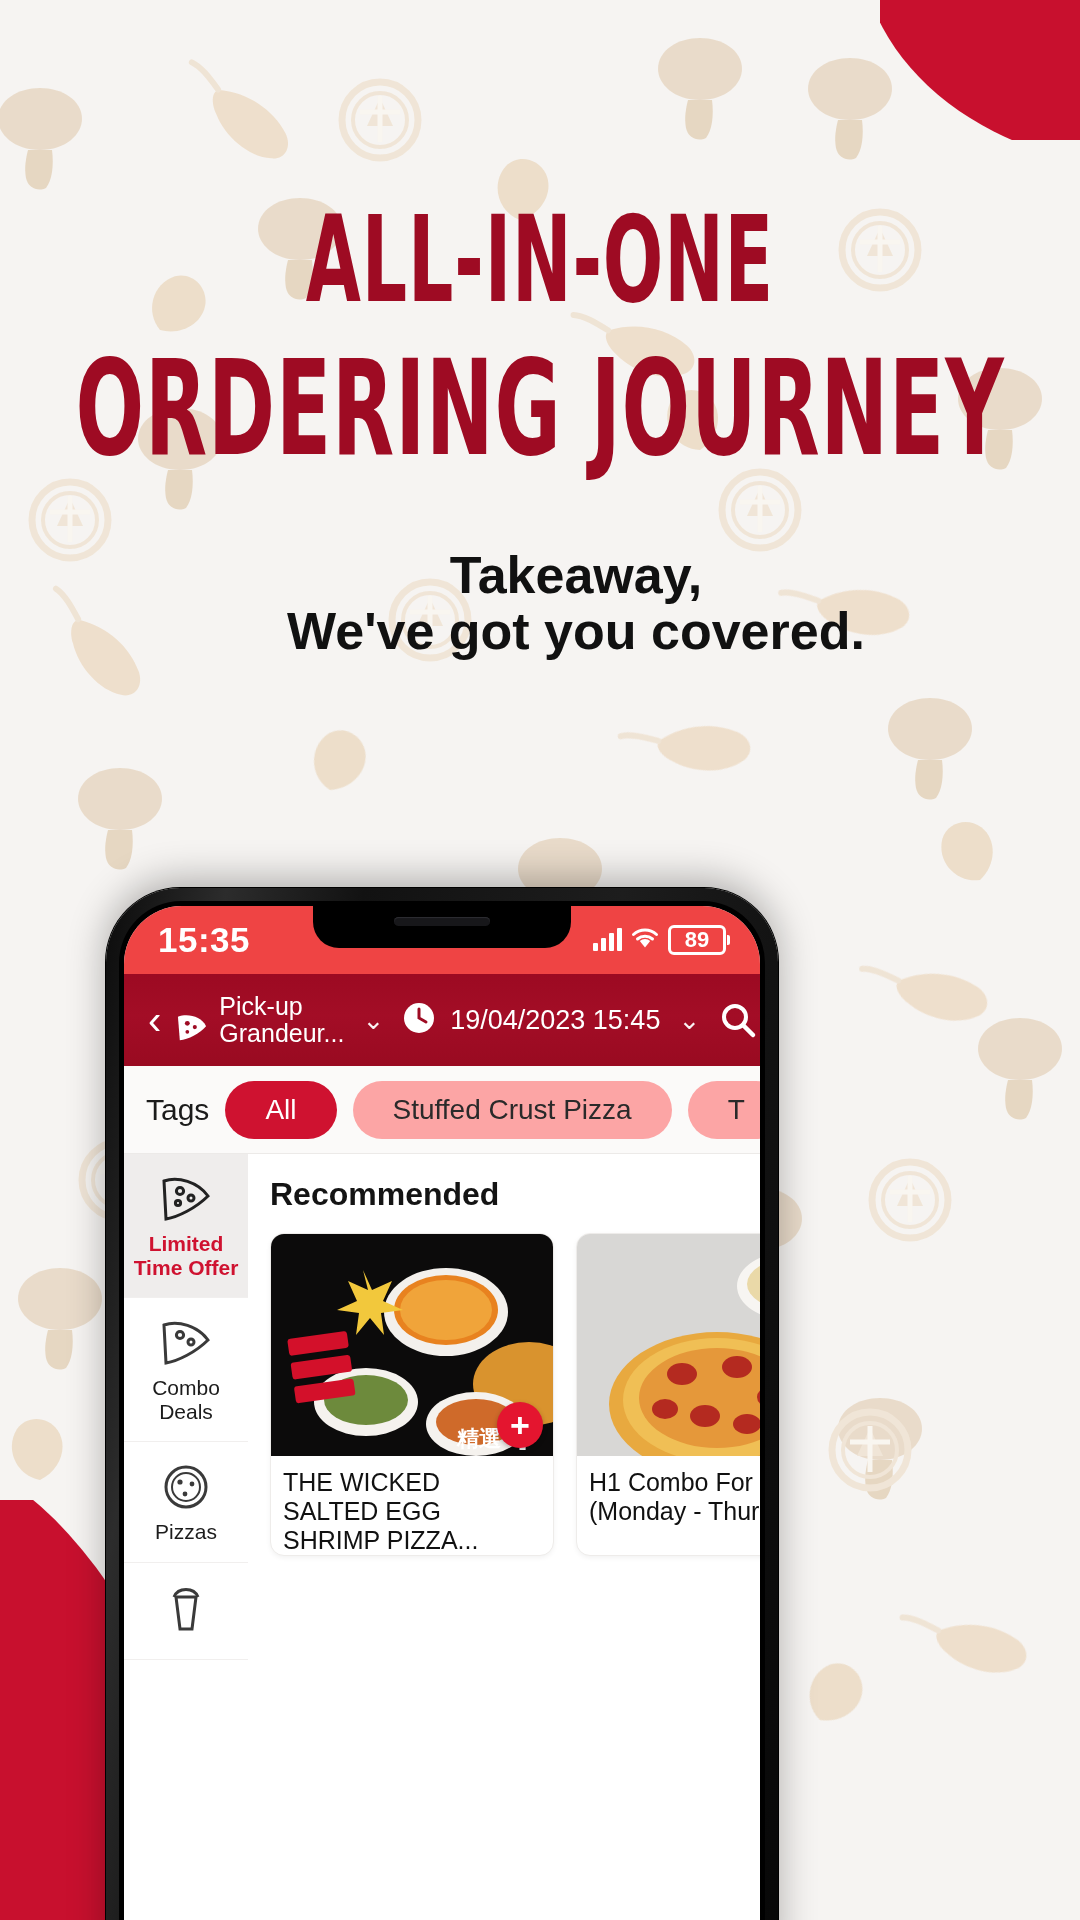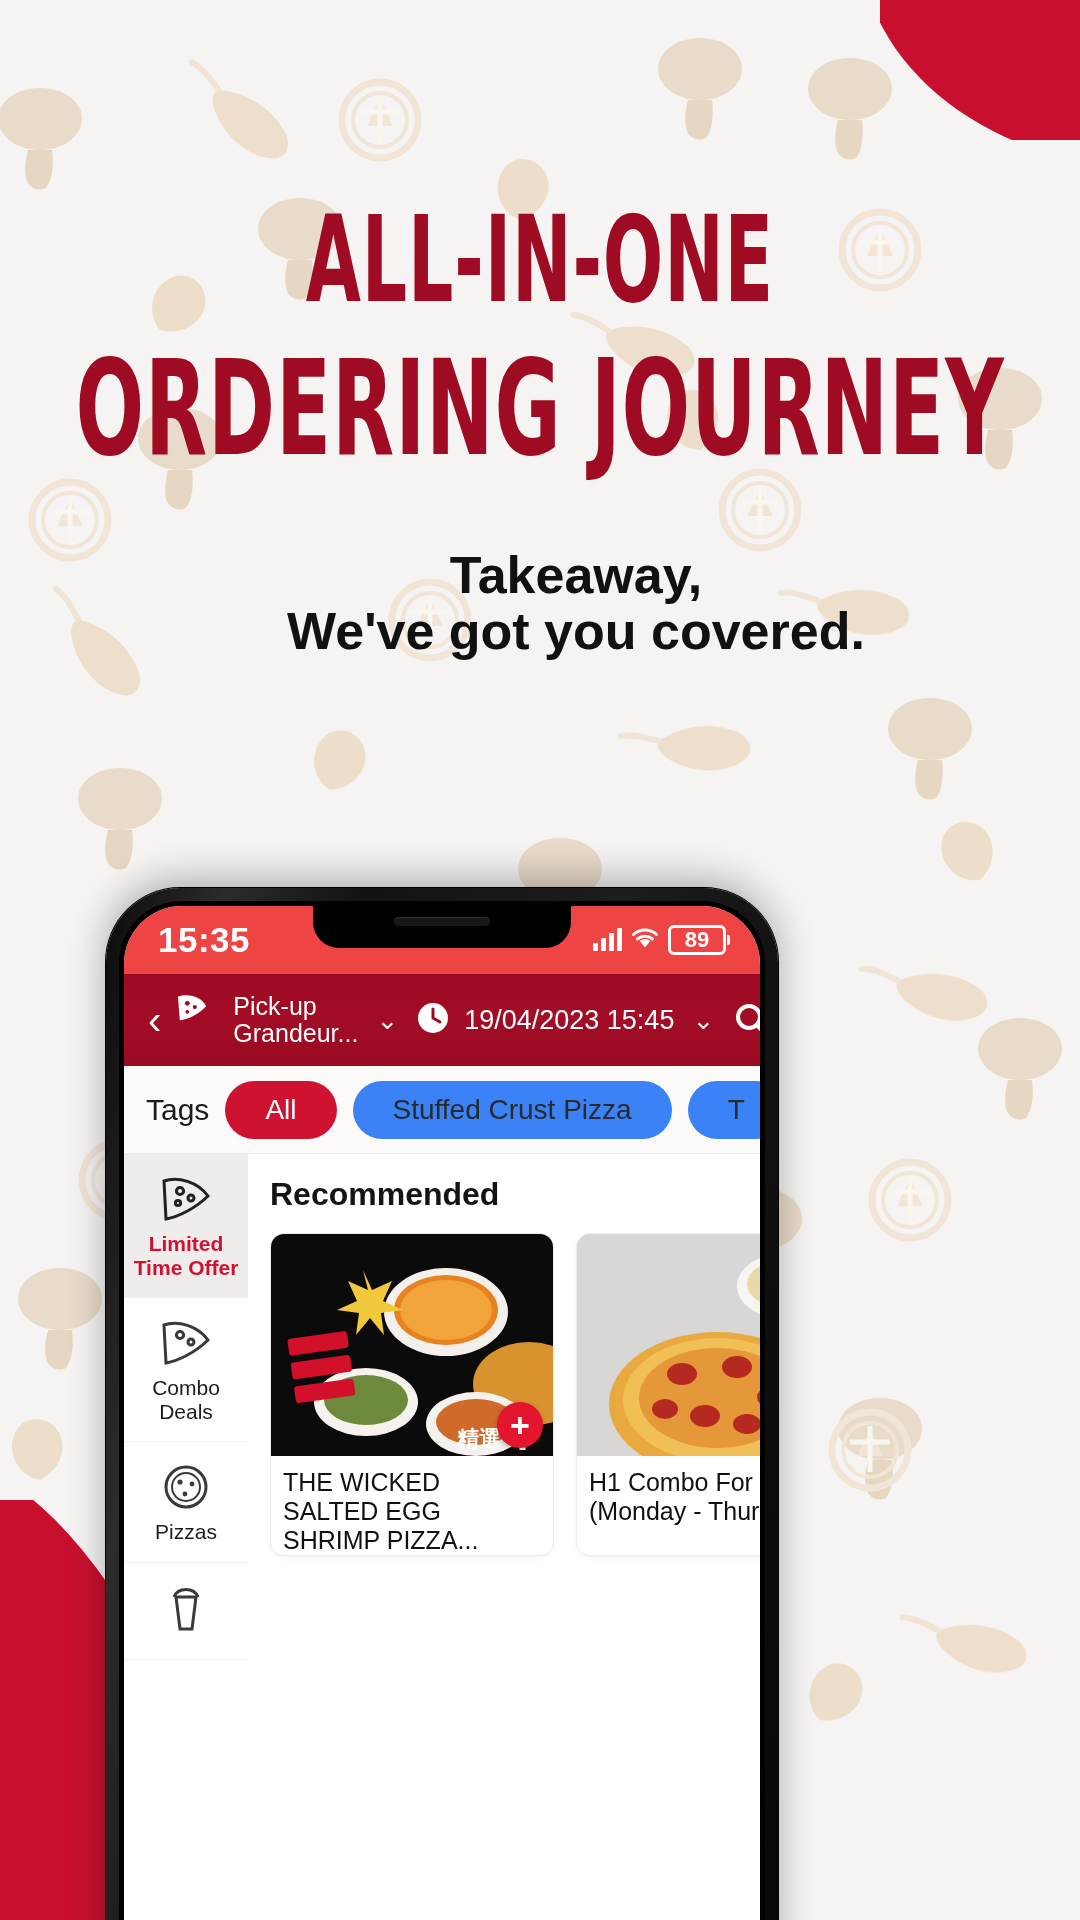--- a/index.html
+++ b/index.html
@@ -133,42 +133,42 @@
 
   
   #app-header{
     position:relative;height:92px;
     background:linear-gradient(180deg,#9c0a22 0%,#a30d26 45%,#990a21 100%);
     display:flex;align-items:center;
     padding:0 24px;box-sizing:border-box;color:#fff;
     gap:14px;
   }
   #app-header .back{font-size:40px;line-height:1;font-weight:300;cursor:pointer;}
-  .pill-pickup{display:flex;align-items:flex-start;gap:24px;}
+  .pill-pickup{display:flex;align-items:flex-end;gap:10px;}
   .pizza-ico{width:34px;height:30px;flex:0 0 auto;}
   .pickup-text{font-size:25px;line-height:1.08;}
   .pickup-text b{display:block;font-weight:normal;}
   .chev{font-size:26px;opacity:.95;margin:0 4px;}
   .clock-ico{width:34px;height:34px;flex:0 0 auto;}
   .datetime{font-size:27px;white-space:nowrap;}
   .search-ico{width:40px;height:40px;margin-left:auto;flex:0 0 auto;}
 
   
   #tags-row{
     position:relative;height:88px;background:#fbfaf9;
     display:flex;align-items:center;gap:16px;
     padding:12px 22px;box-sizing:border-box;
     border-bottom:1px solid #eceae8;
   }
   .tags-label{font-size:30px;color:#1b1b1b;flex:0 0 auto;}
   .tag-chip{
     flex:0 0 auto;height:58px;border-radius:30px;
     display:flex;align-items:center;justify-content:center;
     padding:0 40px;font-size:28px;color:#2a2a2a;
-    background:#3b82f6;white-space:nowrap;
+    background:#fca5a5;white-space:nowrap;
   }
   .tag-chip.active{background:#cf1230;color:#fff;}
 
   
   #content{position:relative;display:flex;height:100%;background:#ffffff;}
   #rail{
     width:124px;flex:0 0 auto;background:#ffffff;
   }
   .rail-item{
     padding:20px 6px 18px;text-align:center;

